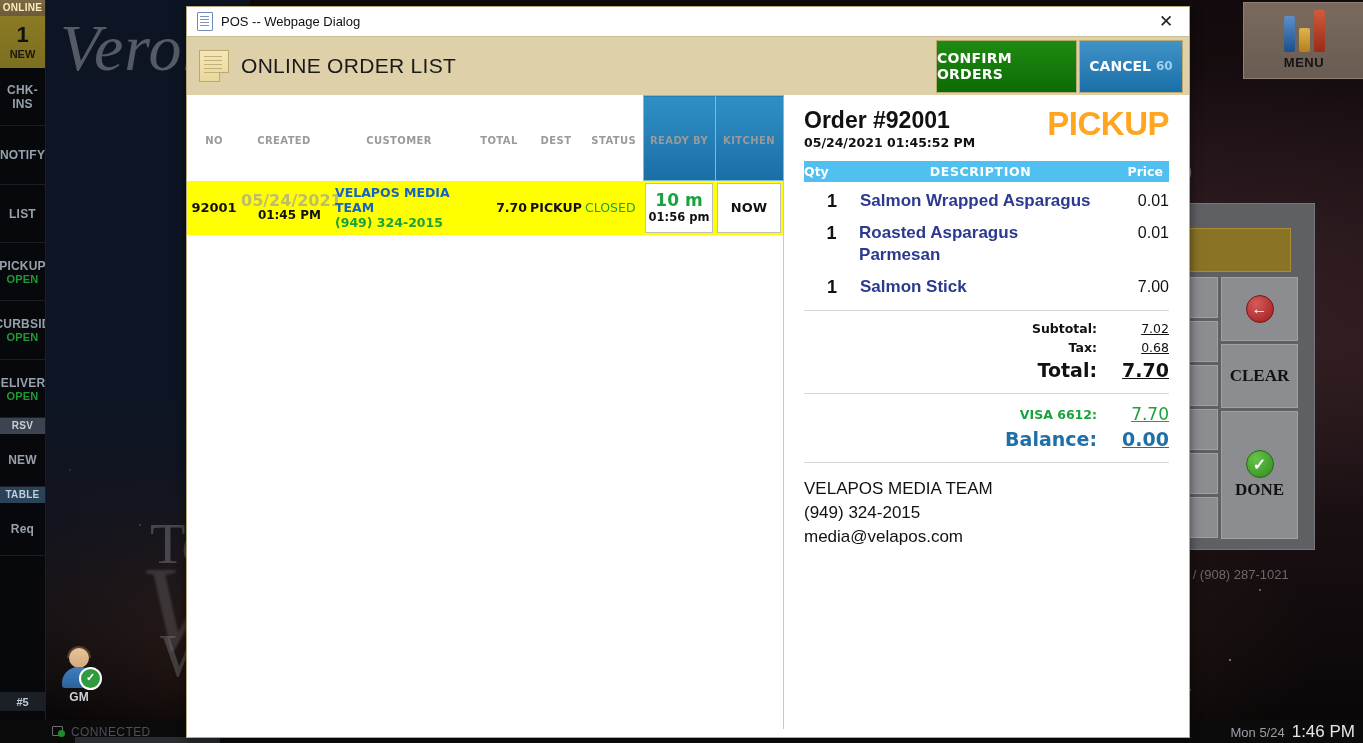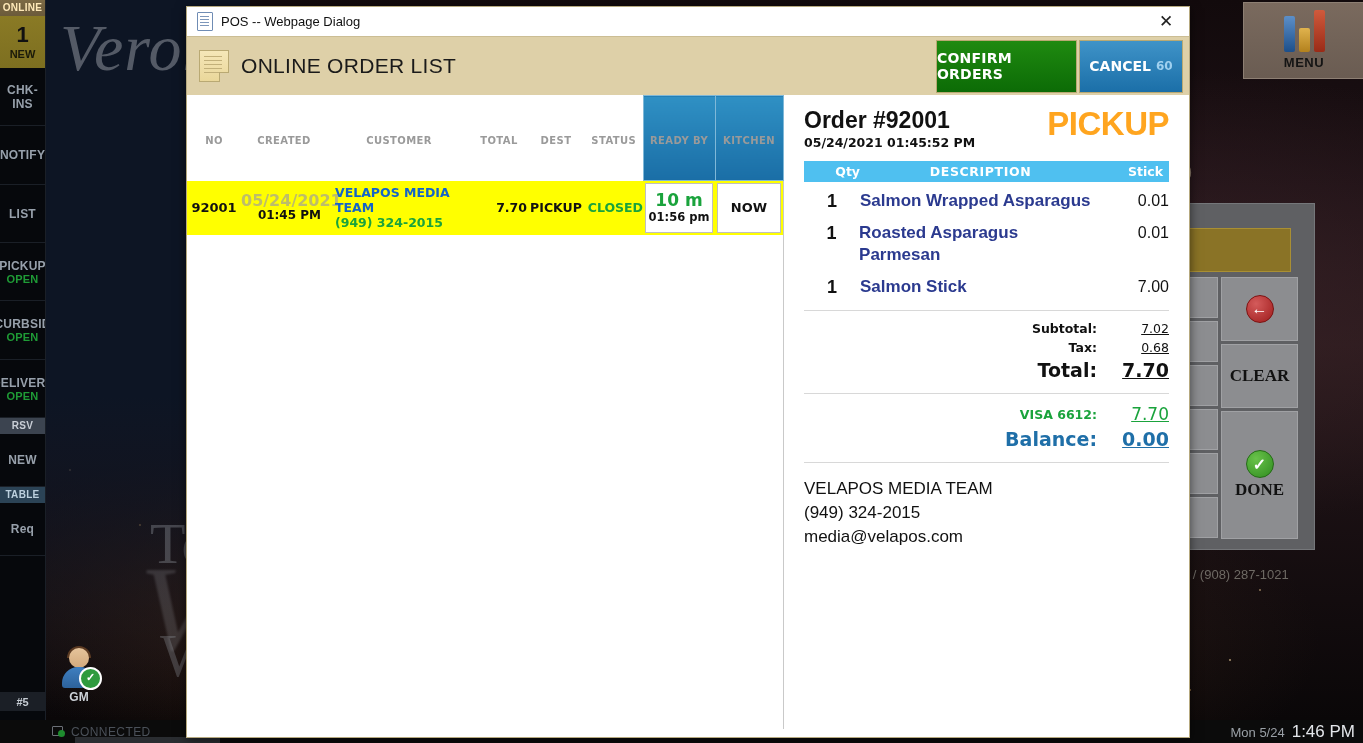--- a/index.html
+++ b/index.html
@@ -230,37 +230,37 @@
   tr.orow{background:#ffff00;height:54px;cursor:pointer;}
   .c-no{font-size:13px;font-weight:bold;color:#111;text-align:center;font-family:"DejaVu Sans", sans-serif;}
   .c-created{text-align:right;padding-right:6px !important;font-family:"DejaVu Sans", sans-serif;}
   .c-created .d{font-size:16px;font-weight:bold;color:#bdbd6a;display:block;line-height:15px;}
   .c-created .t{font-size:12px;font-weight:bold;color:#111;display:block;line-height:15px;}
   .c-cust{text-align:left;padding-left:8px !important;font-family:"DejaVu Sans", sans-serif;}
   .c-cust .n{font-size:12.5px;font-weight:bold;color:#1464c8;display:block;line-height:15px;}
   .c-cust .p{font-size:12.5px;font-weight:bold;color:#1aa33c;display:block;line-height:15px;}
   .c-total{font-size:12.5px;font-weight:bold;color:#111;text-align:right;font-family:"DejaVu Sans", sans-serif;}
   .c-dest{font-size:12.5px;font-weight:bold;color:#111;text-align:center;font-family:"DejaVu Sans", sans-serif;}
-  .c-status{font-size:12.5px;font-weight:bold;color:#1aa33c;text-align:right;font-family:"DejaVu Sans", sans-serif;}
+  .c-status{font-size:12.5px;font-weight:normal;color:#1aa33c;text-align:left;font-family:"DejaVu Sans", sans-serif;}
   .cellbox{background:#fff;border:1px solid #bfbfbf;height:48px;margin:0 2px;
     display:flex;flex-direction:column;align-items:center;justify-content:center;}
   .cellbox .m{font-size:17px;font-weight:bold;color:#1aa33c;line-height:19px;font-family:"DejaVu Sans", sans-serif;}
   .cellbox .s{font-size:11.5px;font-weight:bold;color:#111;line-height:14px;font-family:"DejaVu Sans", sans-serif;}
   .cellbox .now{font-size:13px;font-weight:bold;color:#111;font-family:"DejaVu Sans", sans-serif;}
 
   
   .det-head{display:flex;align-items:flex-start;}
   .det-order-no{font-size:23px;font-weight:bold;color:#111;line-height:26px;}
   .det-order-dt{font-size:12.5px;font-weight:bold;color:#111;margin-top:2px;font-family:"DejaVu Sans", sans-serif;}
   .det-type{margin-left:auto;font-size:33px;font-weight:bold;color:#ffa51f;line-height:34px;letter-spacing:-.5px;}
   .items-hdr{
     margin-top:11px;height:21px;background:#4fc0f0;display:flex;align-items:center;color:#fff;
     font-size:12.5px;font-weight:bold;font-family:"DejaVu Sans", sans-serif;
   }
-  .items-hdr .qty{width:56px;text-align:right;}
+  .items-hdr .qty{width:56px;text-align:left;}
   .items-hdr .desc{flex:1 1 auto;text-align:center;letter-spacing:.6px;}
   .items-hdr .price{width:62px;text-align:right;padding-right:6px;}
   .item-row{display:flex;align-items:flex-start;padding:8px 0 2px 0;}
   .item-qty{width:56px;text-align:center;font-size:18px;font-weight:bold;color:#111;line-height:22px;}
   .item-desc{flex:1 1 auto;font-size:17px;font-weight:bold;color:#2b3a8f;line-height:22px;padding-right:8px;}
   .item-price{width:62px;text-align:right;font-size:16px;color:#111;line-height:22px;}
   .sep{height:1px;background:#d8d8d8;margin:10px 0 8px 0;}
   .tot-row{display:flex;align-items:center;justify-content:flex-end;padding:2px 0;}
   .tot-label{font-size:12.5px;font-weight:bold;color:#111;text-align:right;font-family:"DejaVu Sans", sans-serif;}
   .tot-val{width:72px;text-align:right;font-size:12.5px;color:#111;font-family:"DejaVu Sans", sans-serif;text-decoration:underline;}
@@ -473,21 +473,21 @@
         <div>
           <div class="det-order-no">Order #92001</div>
           <div class="det-order-dt">05/24/2021 01:45:52 PM</div>
         </div>
         <div class="det-type">PICKUP</div>
       </div>
 
       <div class="items-hdr">
         <div class="qty">Qty</div>
         <div class="desc">DESCRIPTION</div>
-        <div class="price">Stick</div>
+        <div class="price">Price</div>
       </div>
 
       <div>
         <div class="item-row">
           <div class="item-qty">1</div>
           <div class="item-desc">Salmon Wrapped Asparagus</div>
           <div class="item-price">0.01</div>
         </div>
         <div class="item-row">
           <div class="item-qty">1</div>

